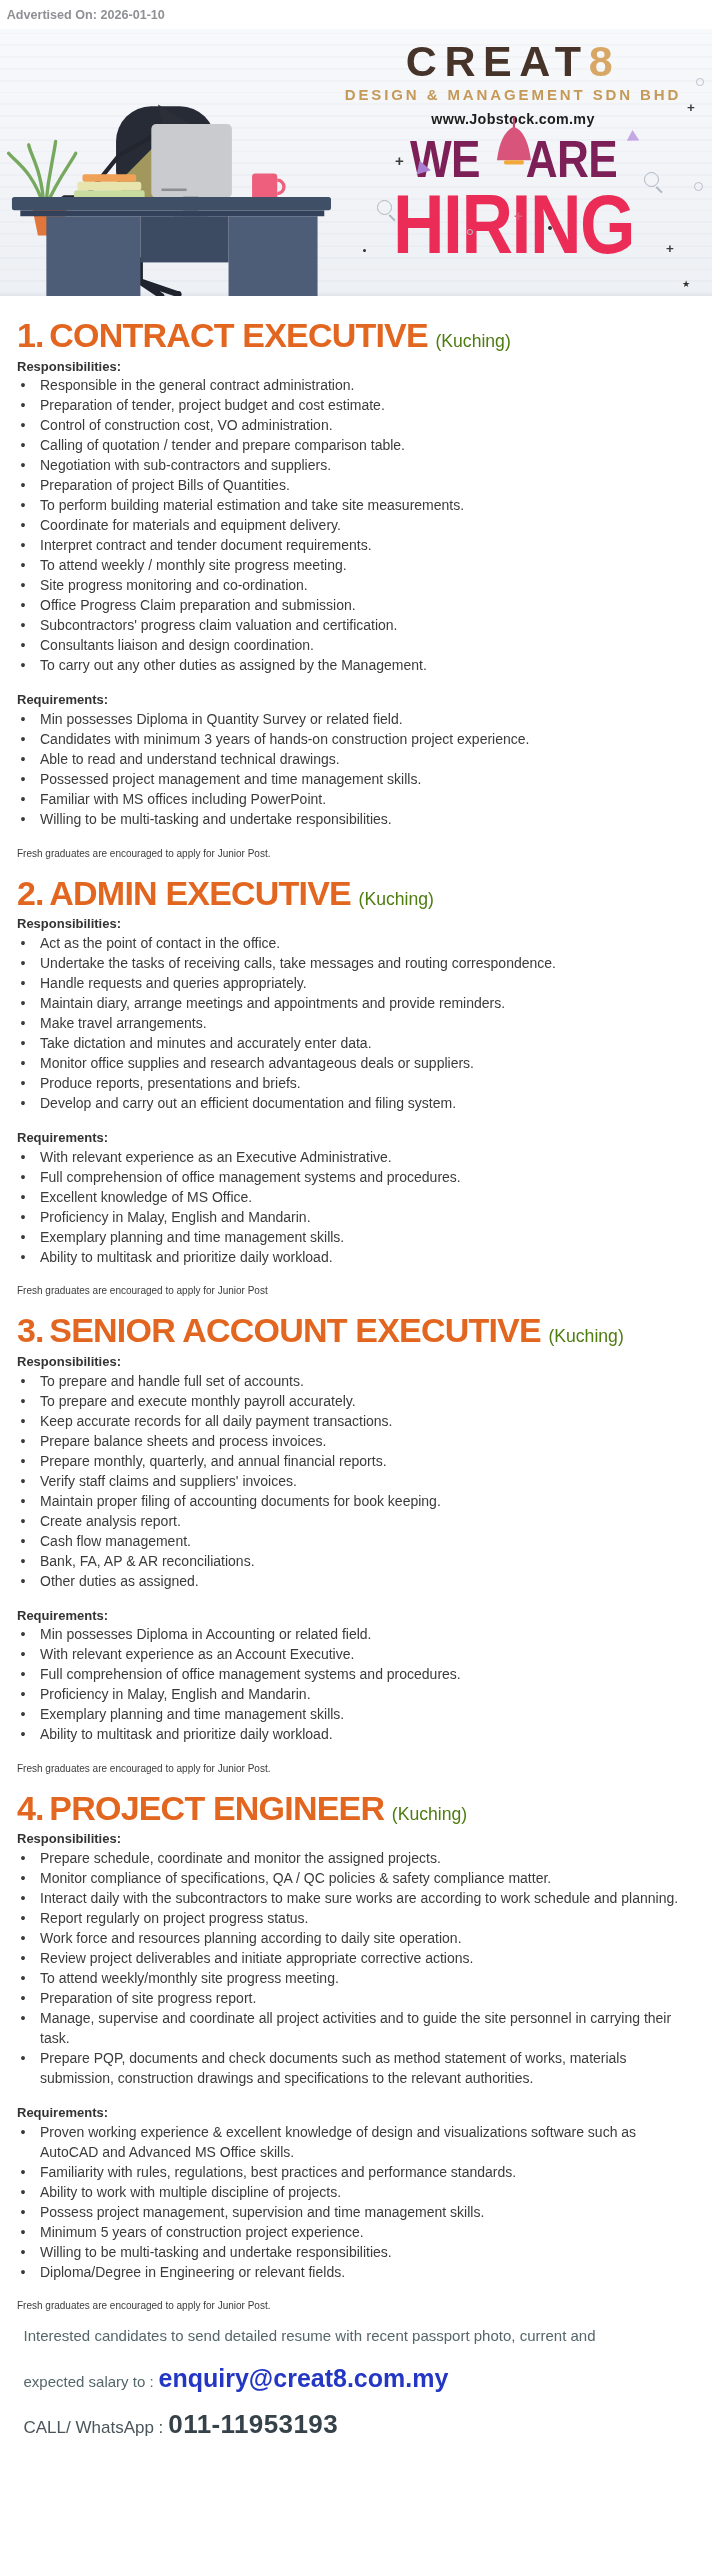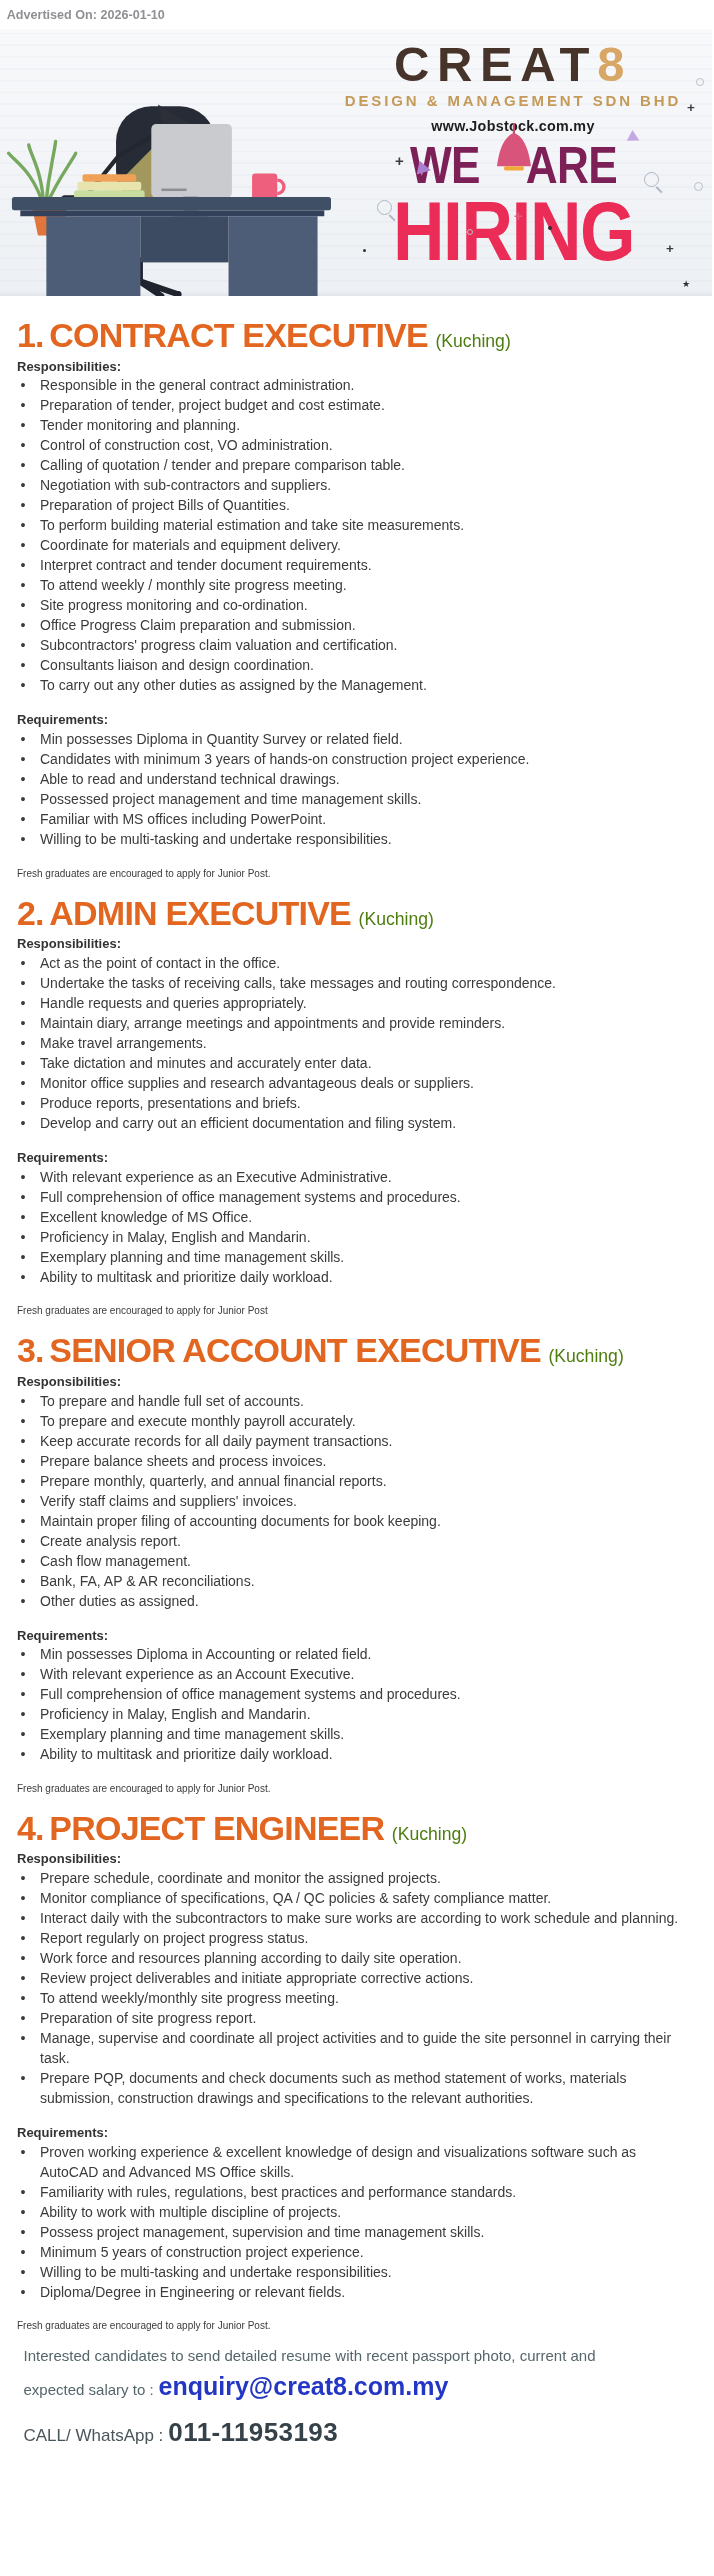--- a/index.html
+++ b/index.html
@@ -12,21 +12,21 @@
 
   
   .hero { position:relative; height:267px;
     background: linear-gradient(#f8f9fb, #eef1f5);
     background-image: repeating-linear-gradient(0deg, rgba(150,165,190,.06) 0 1.7px, transparent 1.7px 11.8px),
                       linear-gradient(#f8f9fb, #edf0f4);
     border-bottom:2.5px solid #e3e7ed; }
   .desk-svg { position:absolute; left:0; top:0; }
 
   .brand-block { position:absolute; right:18.5px; top:10px; width:361px; text-align:center; }
-  .brand { font-size:49px; font-weight:bold; letter-spacing:7.6px; color:var(--brown,#46342a); line-height:1.05; }
+  .brand { font-size:43px; font-weight:bold; letter-spacing:7.6px; color:var(--brown,#46342a); line-height:1.05; }
   .brand .g8 { color:var(--gold,#d8a765); }
   .brand-sub { margin-top:1.7px; font-size:15px; font-weight:bold; letter-spacing:2.9px; color:var(--gold2,#c59a58); }
   .website { margin-top:8.4px; font-size:14.3px; font-weight:bold; color:#1d1d1d; letter-spacing:0.3px; }
   .weare { position:relative; margin-top:1.7px; display:flex; justify-content:center; gap:54px;
     font-size:52px; font-weight:800; color:var(--magenta,#7e2058); letter-spacing:-0.8px;
     transform:scaleX(.85); }
   .lamp-icon { position:absolute; left:50%; top:-11.8px; transform:translateX(-50%); }
   .hiring { margin-top:-6.7px; font-size:84px; font-weight:800; color:var(--pink,#ea2c56);
     letter-spacing:-1.7px; line-height:1; transform:scaleX(.85); }
 
@@ -51,21 +51,21 @@
   .label { font-size:13px; font-weight:bold; color:#333; margin-bottom:1.7px; }
   .label.req { margin-top:17px; }
   .blist { list-style:none; }
   .blist li { position:relative; padding-left:23px; font-size:14px; line-height:20px; color:#3b3b3b; }
   .blist li::before { content:"\2022"; position:absolute; left:3.4px; top:0; font-size:14.3px; }
   .note { margin-top:18.5px; font-size:10px; color:#3b3b3b; }
 
   
   .footer { padding:13.4px 21px 0 23.5px; }
   .f1 { font-size:15px; color:#55666b; line-height:1.5; }
-  .f2 { margin-top:5px; font-size:15px; color:#55666b; }
+  .f2 { margin-top:17px; font-size:15px; color:#55666b; }
   .f2 .email { font-size:25px; font-weight:bold; color:var(--blue,#2336c4); text-decoration:none; margin-left:5px; }
   .f3 { margin-top:16px; font-size:17px; color:#4a555a; }
   .f3 .phone { font-size:26px; font-weight:bold; color:var(--phone,#36424a); letter-spacing:0.4px; margin-left:5px; }
 </style>
 </head>
 <body>
 
 <div class="page">
 
   <div class="advertised">Advertised On: 2026-01-10</div>
@@ -155,21 +155,20 @@
     <span class="star" style="left:682px;top:249px;">★</span>
   </div>
 
   <main class="jobs">
       <section class="job">
         <h2 class="job-title"><span class="jt">1.</span> <span class="jt">CONTRACT EXECUTIVE</span><span class="loc">(Kuching)</span></h2>
         <p class="label">Responsibilities:</p>
         <ul class="blist">
           <li>Responsible in the general contract administration.</li>
           <li>Preparation of tender, project budget and cost estimate.</li>
-          <li>Tender monitoring and planning.</li>
           <li>Control of construction cost, VO administration.</li>
           <li>Calling of quotation / tender and prepare comparison table.</li>
           <li>Negotiation with sub-contractors and suppliers.</li>
           <li>Preparation of project Bills of Quantities.</li>
           <li>To perform building material estimation and take site measurements.</li>
           <li>Coordinate for materials and equipment delivery.</li>
           <li>Interpret contract and tender document requirements.</li>
           <li>To attend weekly / monthly site progress meeting.</li>
           <li>Site progress monitoring and co-ordination.</li>
           <li>Office Progress Claim preparation and submission.</li>

